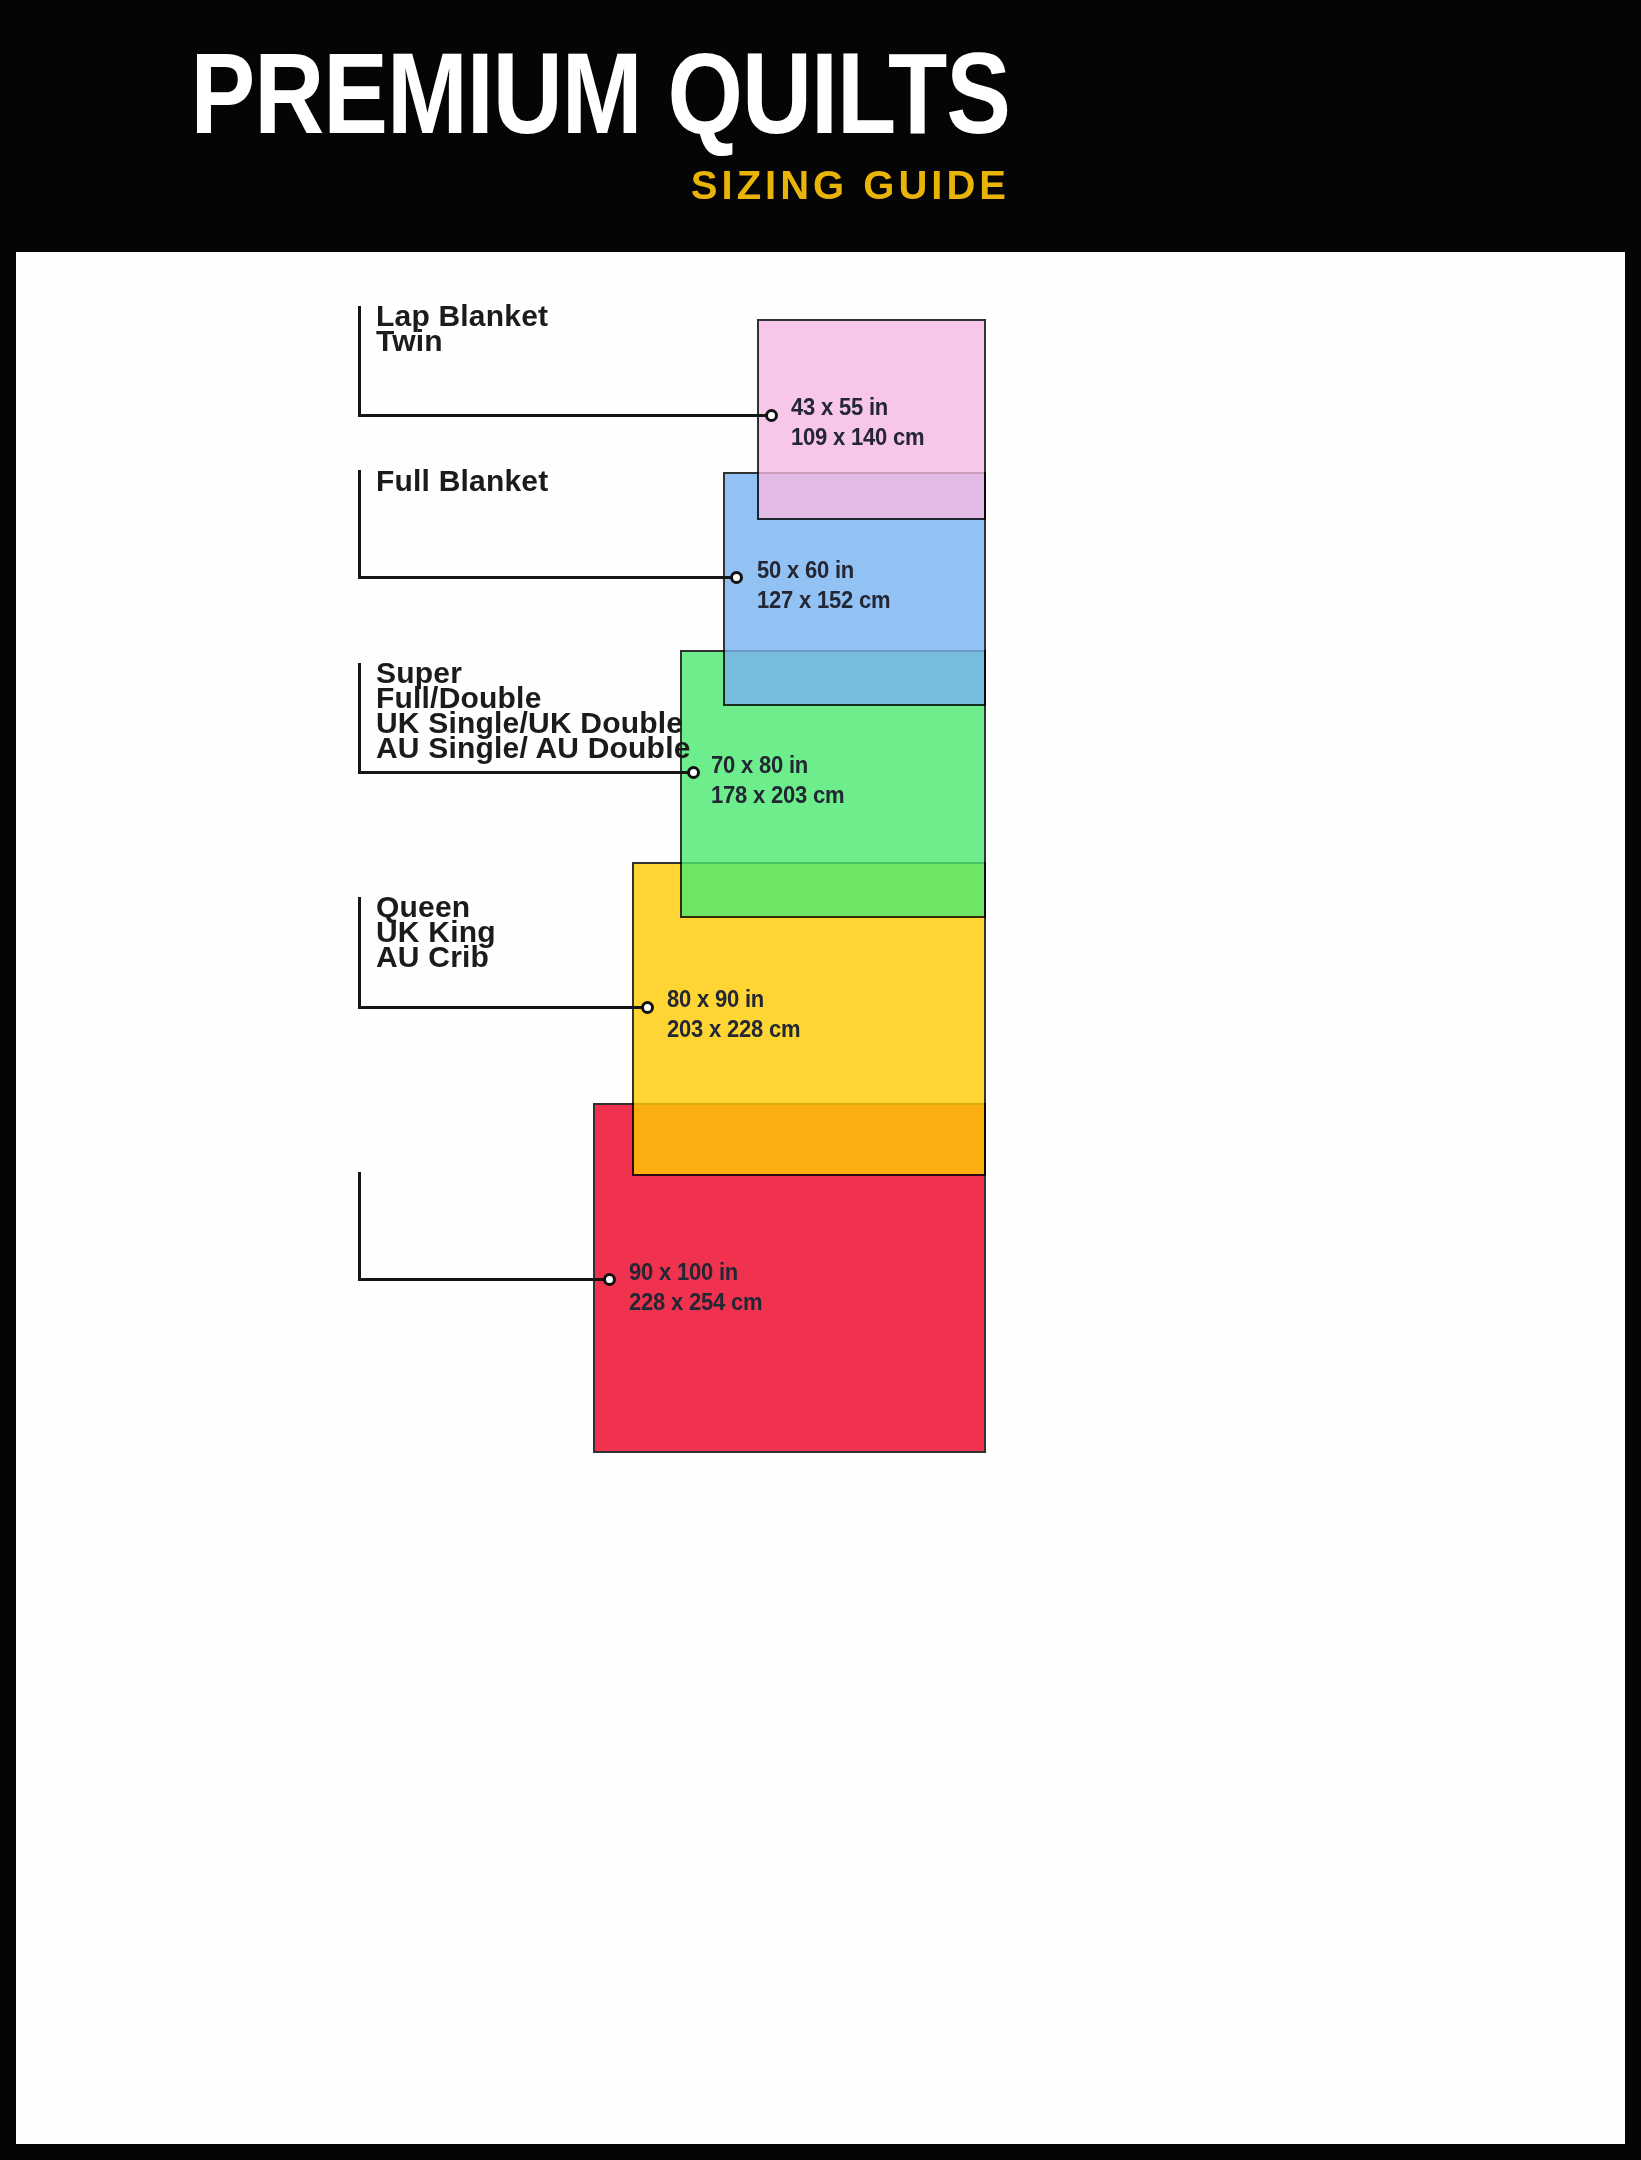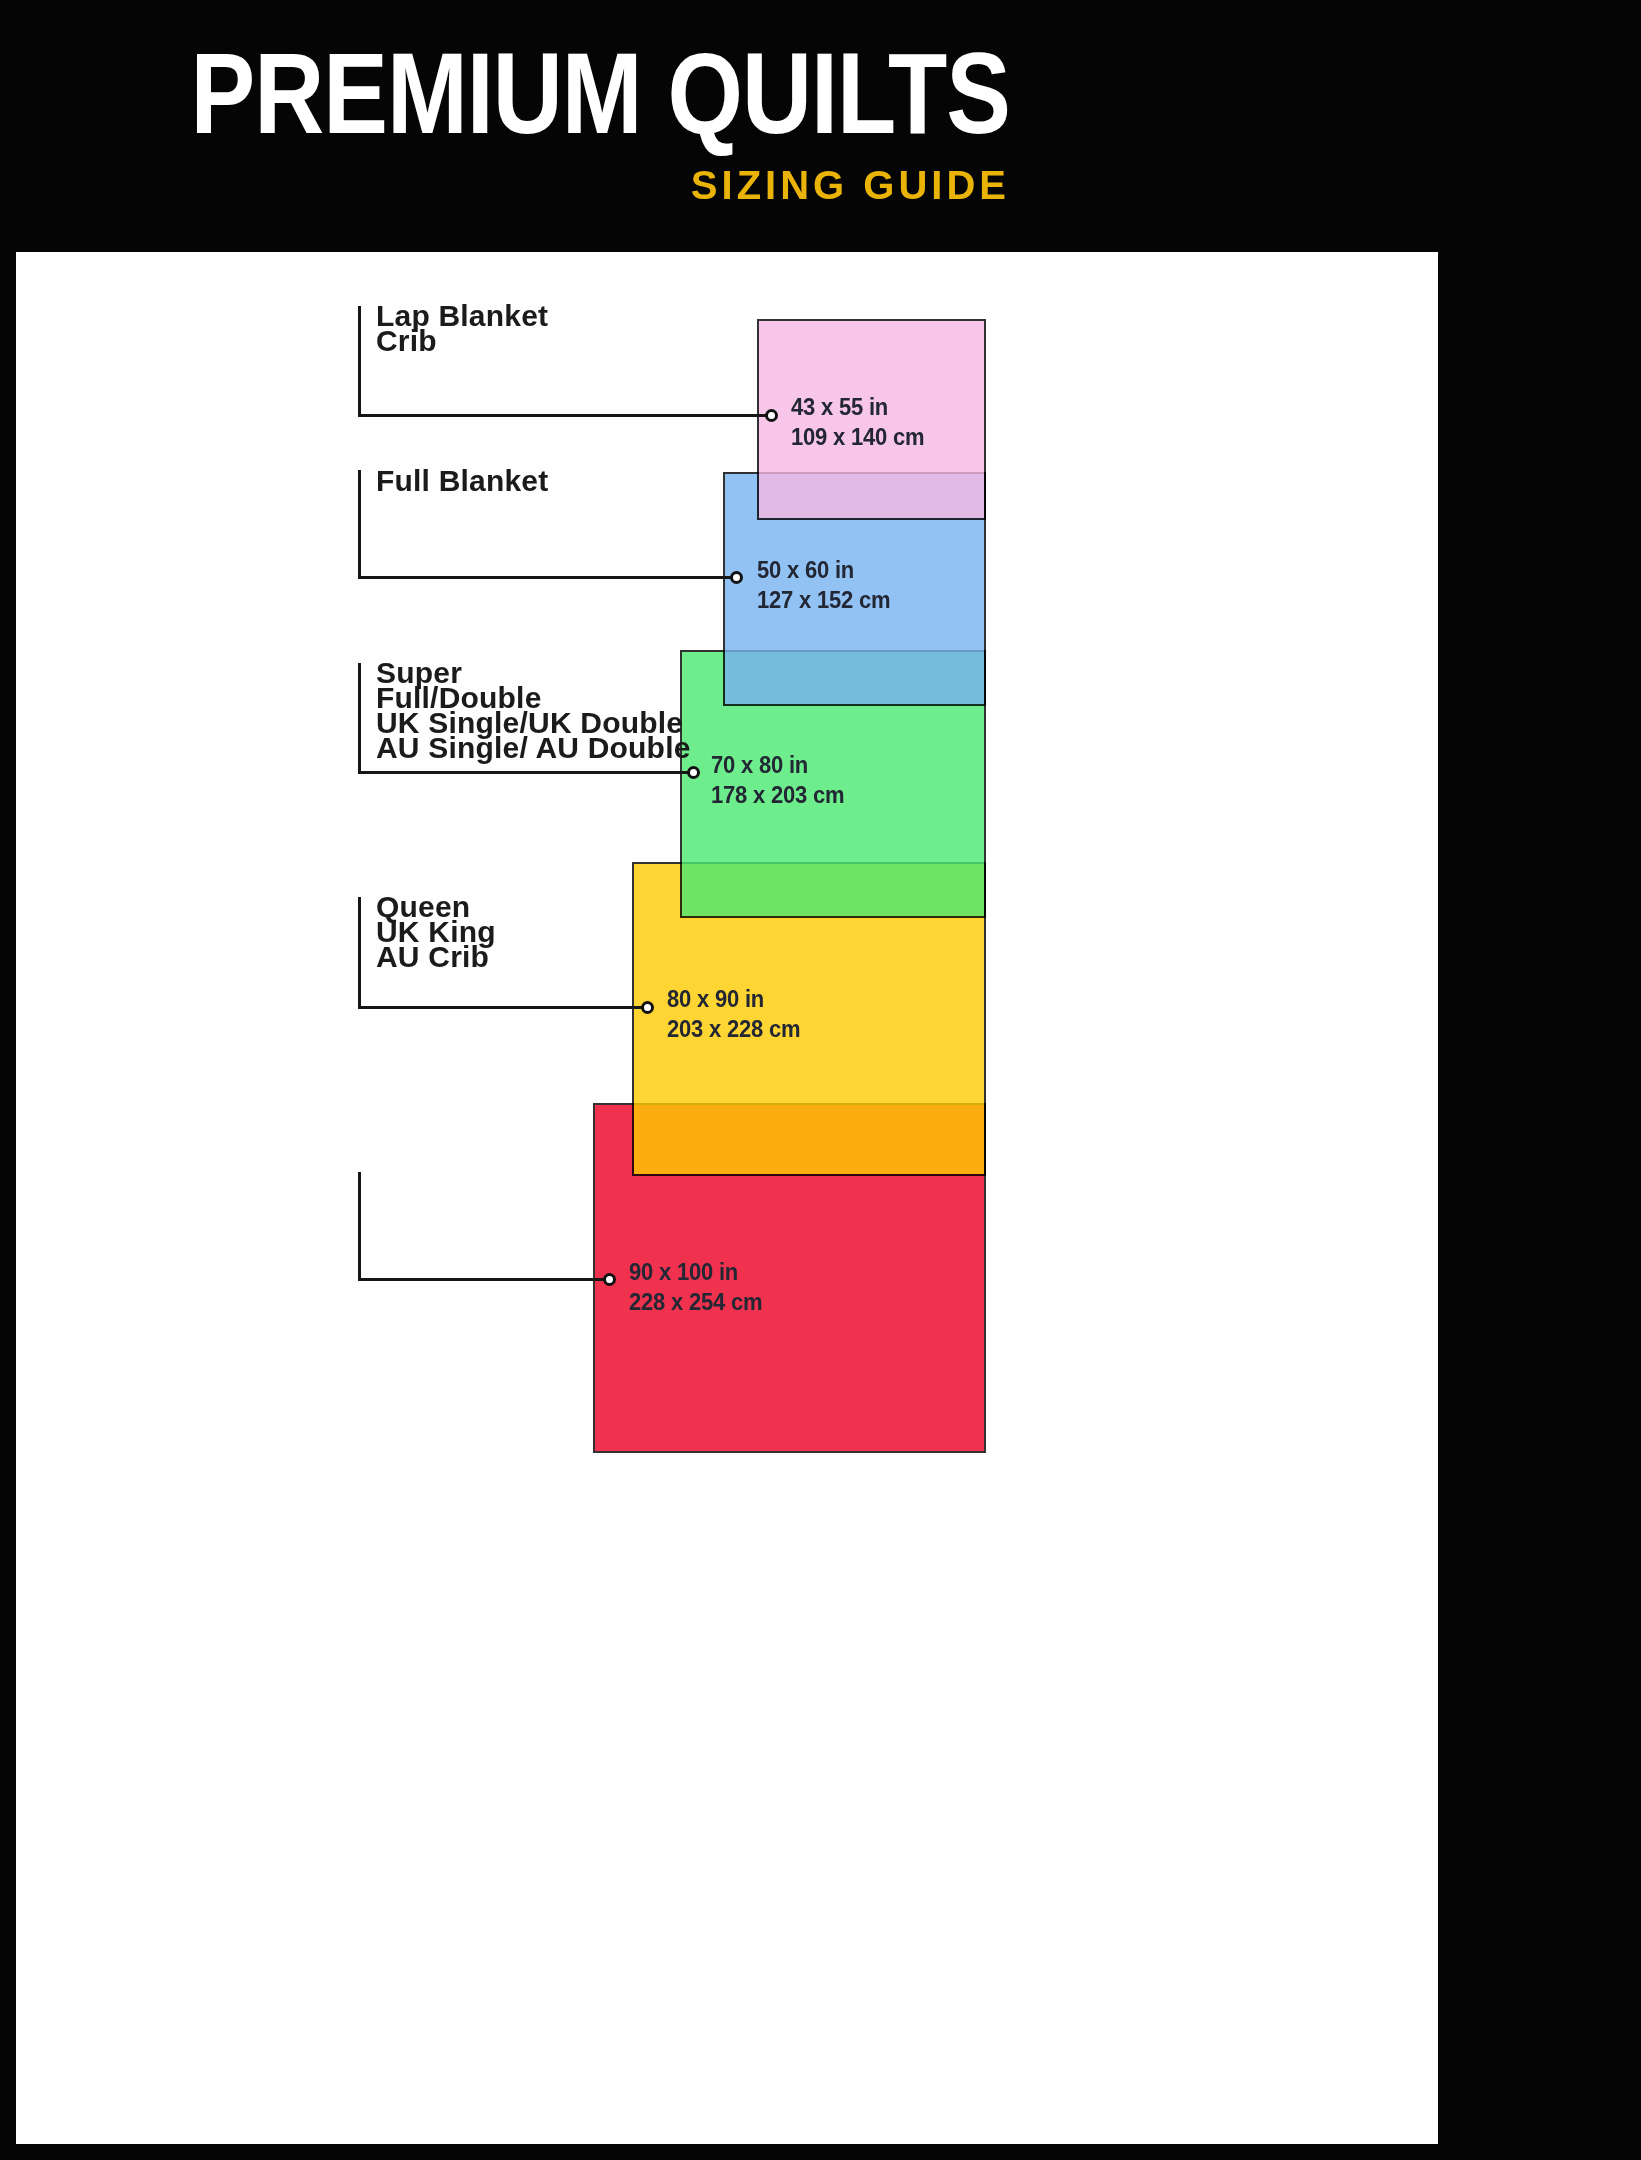--- a/index.html
+++ b/index.html
@@ -1,18 +1,18 @@
 <!DOCTYPE html>
 <html><head>
 <meta charset="utf-8">
 <style>
   * { margin:0; padding:0; box-sizing:border-box; }
   html,body { background:#050505; }
   body { width:1641px; height:2160px; font-family:"Liberation Sans", sans-serif; }
-  .canvas { position:relative; width:1438px; height:2160px; background:#050505; overflow:hidden; }
+  .canvas { position:relative; width:1641px; height:2160px; background:#050505; overflow:hidden; }
 
   
   .header-block { position:absolute; left:140px; top:36px; width:870px; text-align:right; }
   .title { font-weight:bold; font-size:97px; line-height:1; letter-spacing:-1px;
            color:#ffffff; transform:scaleY(1.18); transform-origin:top right; white-space:nowrap; }
   .subtitle { margin-top:32px; font-weight:bold; font-size:40px; line-height:1; letter-spacing:4px;
               color:#eab308; white-space:nowrap; }
 
   
   .panel { position:absolute; left:16px; top:252px; width:1609px; height:1892px; background:#fefefe; }
@@ -92,21 +92,21 @@
   <div class="vline v3"></div>
   <div class="hline h3"></div>
   <div class="dot d3"></div>
 
   <div class="vline v4"></div>
   <div class="hline h4"></div>
   <div class="dot d4"></div>
 
   <div class="label-block lb0">
     <div>Lap Blanket</div>
-    <div>Crib</div>
+    <div>Twin</div>
   </div>
 
   <div class="label-block lb1">
     <div>Full Blanket</div>
   </div>
 
   <div class="label-block lb2">
     <div>Super</div>
     <div>Full/Double</div>
     <div>UK Single/UK Double</div>

